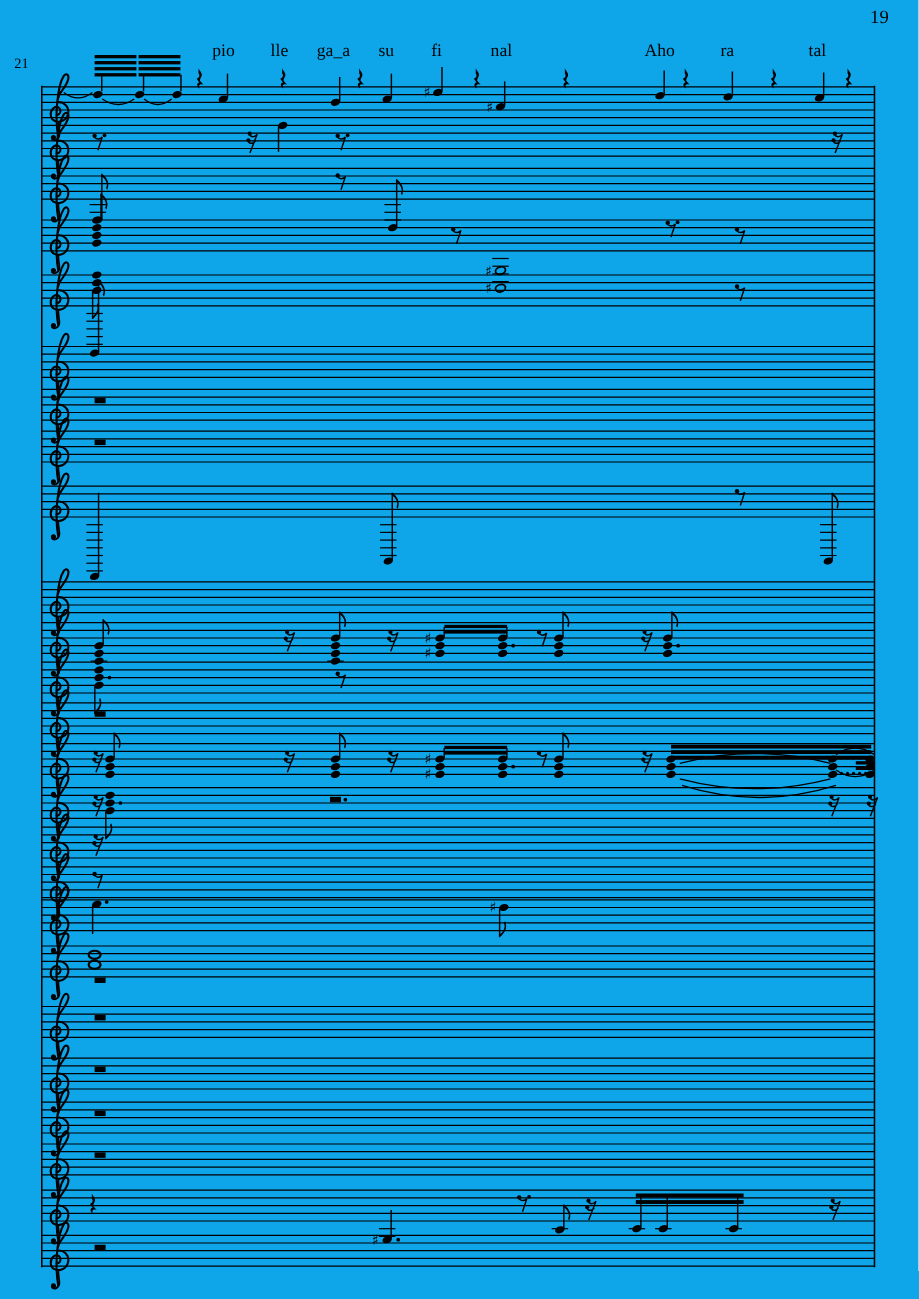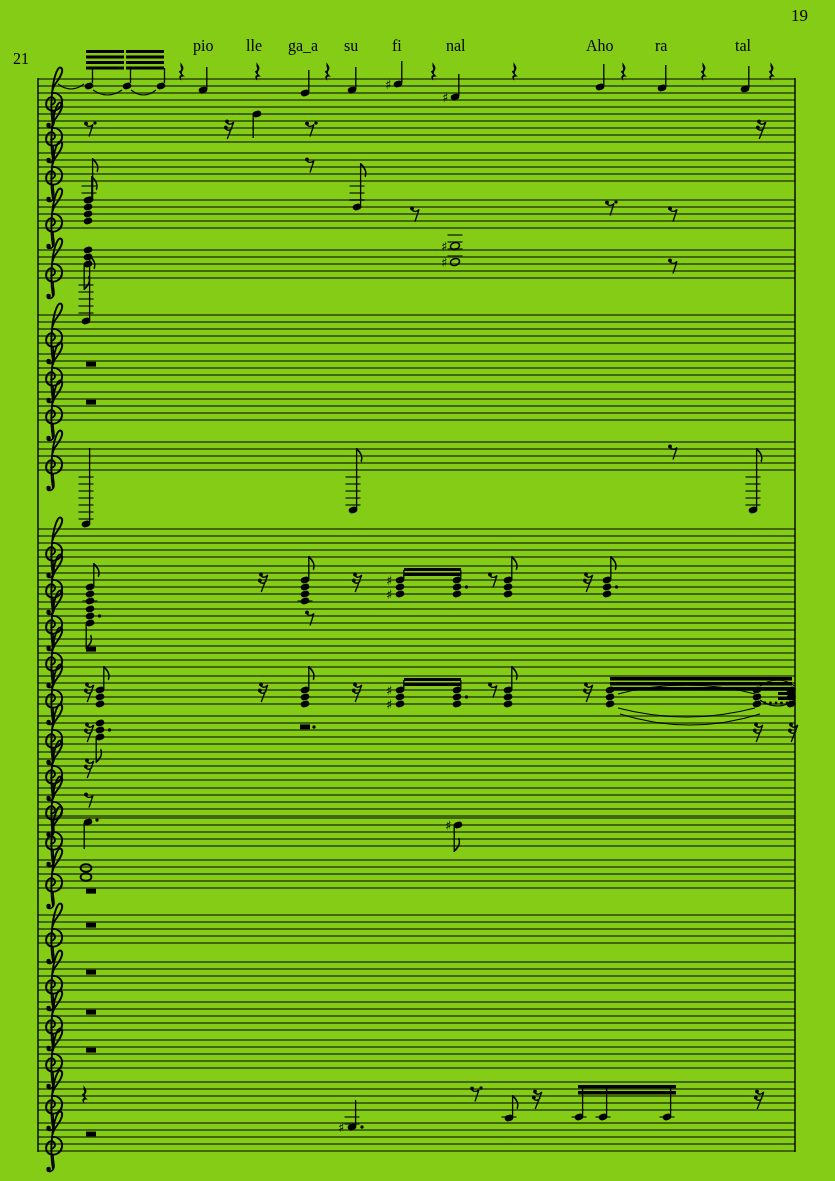--- a/index.html
+++ b/index.html
@@ -1,20 +1,20 @@
 <!DOCTYPE html>
 <html><head>
 <meta charset="utf-8">
 <style>
   html,body{margin:0;padding:0;background:#fff;}
-  .page{position:relative;width:835px;height:1181px;background:#84cc16;overflow:hidden;
+  .page{position:relative;width:835px;height:1181px;background:#0ea5e9;overflow:hidden;
         font-family:"Liberation Serif","DejaVu Serif",serif;color:#000;}
   .corner-num{position:absolute;color:#000;}
   #page-number{left:791px;top:6px;font-size:17px;}
-  #measure-number{left:13px;top:50px;font-size:16px;}
+  #measure-number{left:13px;top:50px;font-size:13px;}
   svg text.lyric{font-family:"Liberation Serif","DejaVu Serif",serif;}
 </style>
 </head>
 <body>
 
 <div class="page">
   <div id="page-number" class="corner-num">19</div>
   <div id="measure-number" class="corner-num">21</div>
 
   <svg id="score" width="835" height="1181" viewBox="0 0 835 1181" style="position:absolute;left:0;top:0;">

